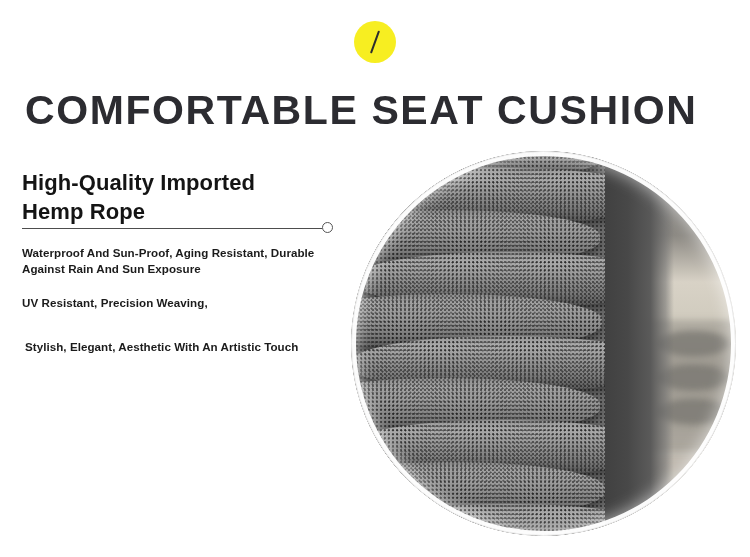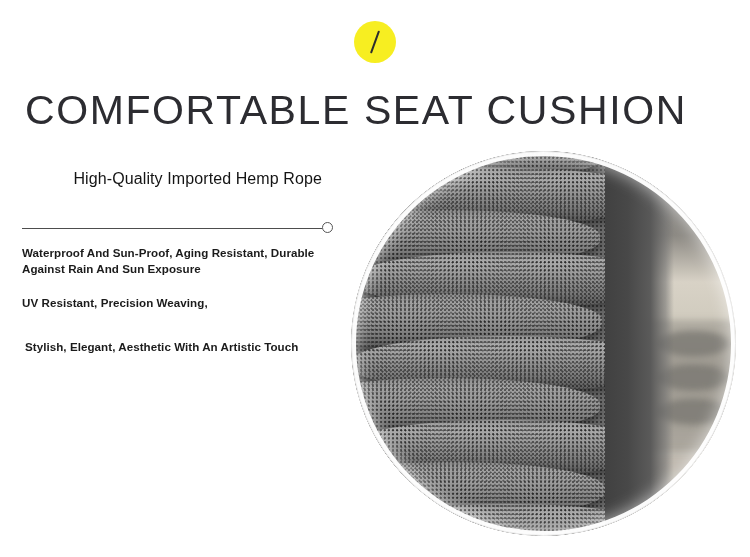--- a/index.html
+++ b/index.html
@@ -41,39 +41,38 @@
     transform: rotate(20deg);
     border-radius: 1px;
   }
 
   
   .headline {
     position: absolute;
     left: 25px;
     top: 88px;
     font-size: 41px;
-    font-weight: 400;
+    font-weight: 700;
     letter-spacing: 1.6px;
     color: #2c2c31;
     white-space: nowrap;
     line-height: 1.1;
   }
 
   
   .subhead {
     position: absolute;
     left: 22px;
     top: 168px;
     width: 300px;
-    font-size: 16px;
-    font-weight: 400;
+    font-size: 22px;
+    font-weight: 700;
     color: #141414;
     line-height: 1.34;
     letter-spacing: 0.1px;
-    text-align: right;
   }
 
   .rule-wrap {
     position: absolute;
     left: 22px;
     top: 222px;
     width: 312px;
     height: 13px;
   }
   .rule-line {

